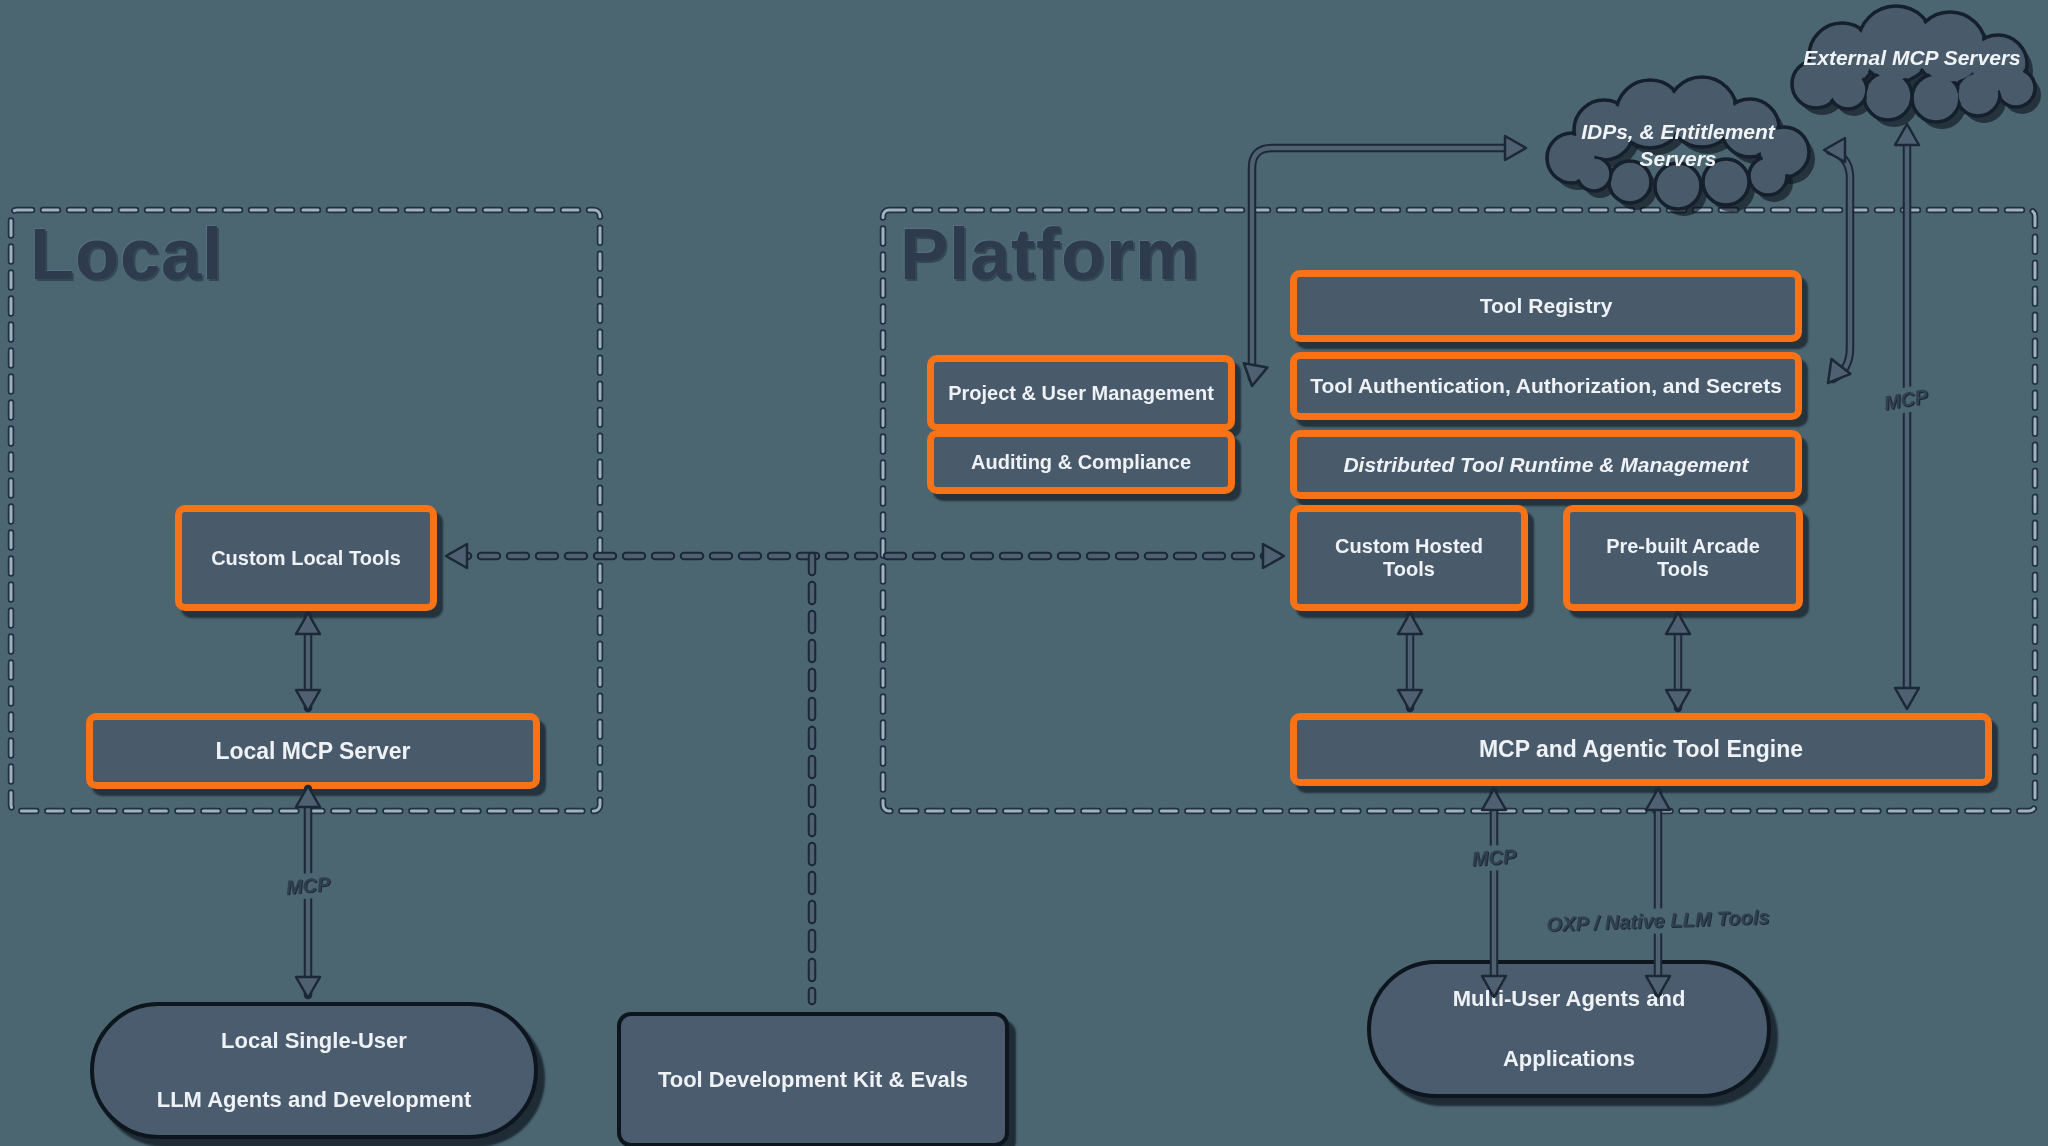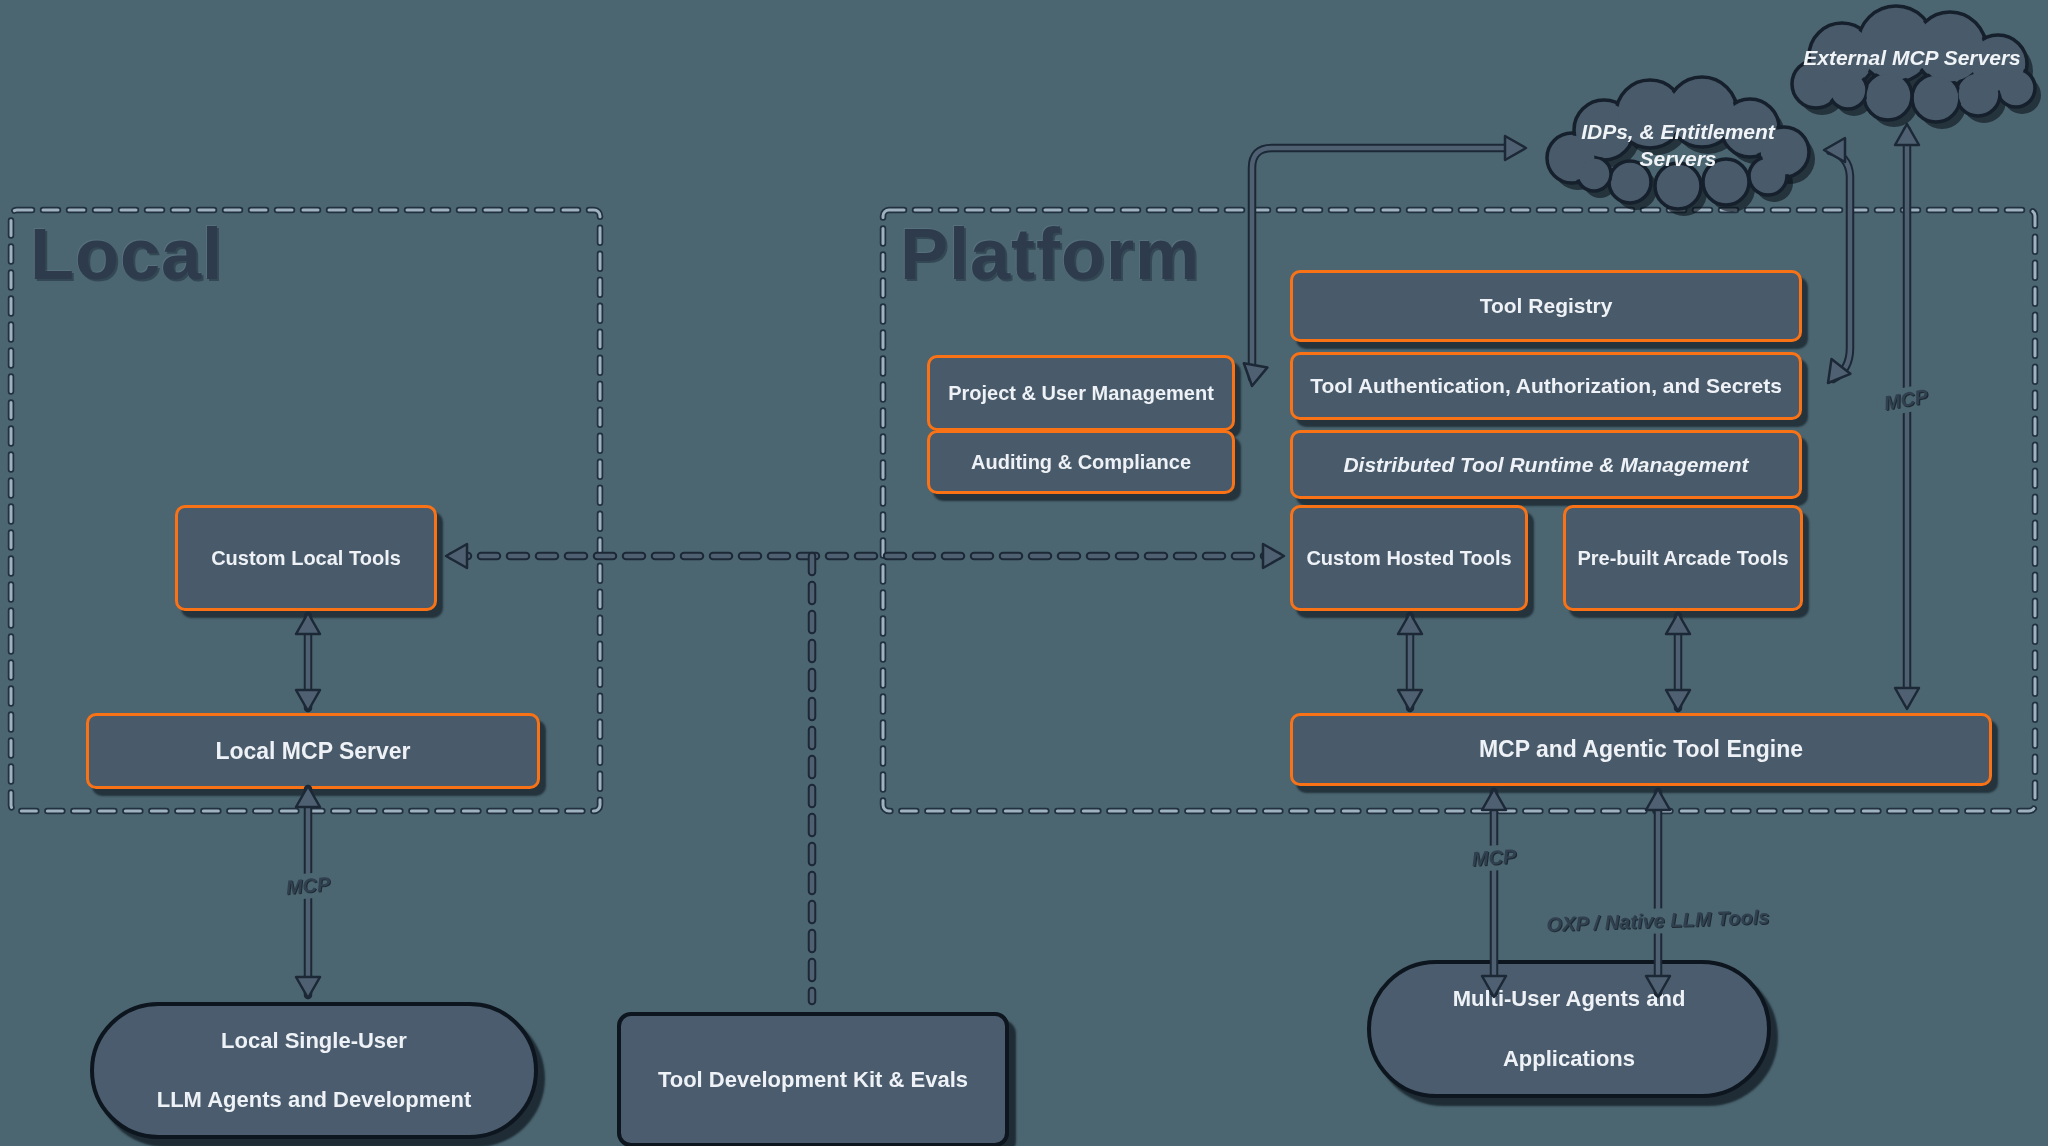--- a/index.html
+++ b/index.html
@@ -9,21 +9,21 @@
     font-family:"Liberation Sans","DejaVu Sans",sans-serif;
   }
   svg.layer{position:absolute;left:0;top:0;width:2048px;height:1146px;}
   .zone-title{
     position:absolute;color:#2d3b4d;font-weight:800;font-size:72px;
     letter-spacing:1px;line-height:1;
     text-shadow:2px 2px 0 rgba(10,18,26,.35), -1px -1px 0 rgba(170,190,205,.12);
   }
   .box{
     position:absolute;display:flex;align-items:center;justify-content:center;
-    background:#495a6a;border:3px solid #f97316;border-radius:10px;
+    background:#495a6a;border:7px solid #f97316;border-radius:10px;
     box-shadow:6px 7px 2px rgba(10,17,25,.6);
     color:#eef2f6;text-align:center;box-sizing:border-box;
   }
   .box span{display:block;padding:0 10px;}
   .t20{font-size:20px;font-weight:600;}
   .t21{font-size:21px;font-weight:600;}
   .t23{font-size:23px;font-weight:600;}
   .big{
     border:4px solid #0d151f;border-radius:14px;background:#4a5c6d;
     font-weight:800;font-size:22px;line-height:1.35;

